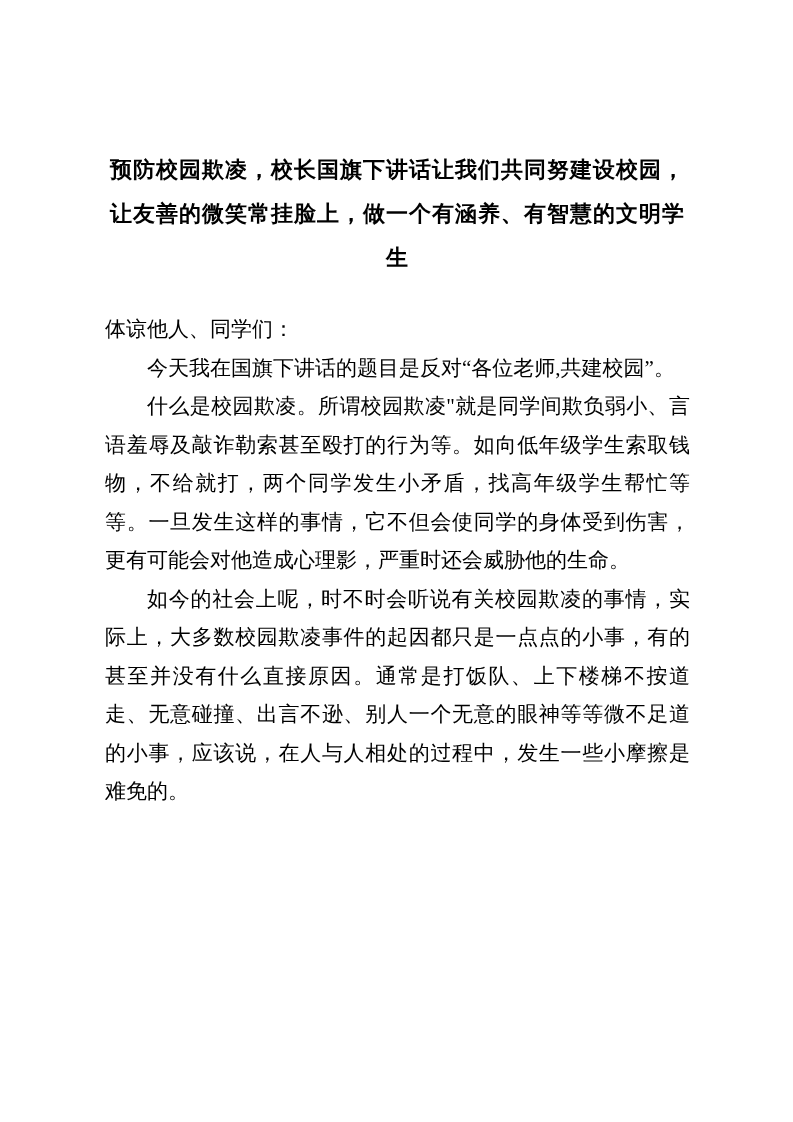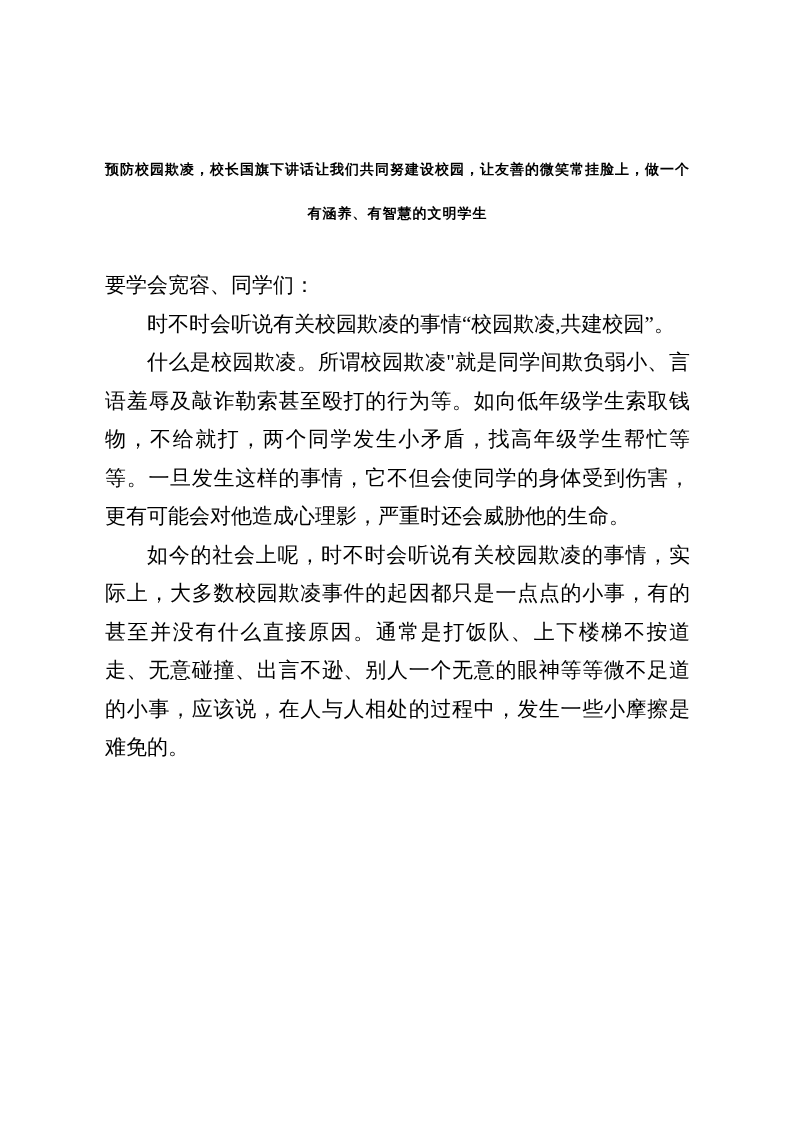--- a/index.html
+++ b/index.html
@@ -13,21 +13,21 @@
     height: 1122px;
     margin: 0 auto;
     background: #ffffff;
     box-sizing: border-box;
     padding: 148px 103px 40px 105px;
     overflow: hidden;
     font-family: "Liberation Serif", "DejaVu Serif", serif;
     color: #000000;
   }
   .doc-title {
-    font-size: 14px;
+    font-size: 22px;
     font-weight: bold;
     line-height: 44px;
     text-align: center;
     margin: 0 0 30px 0;
     letter-spacing: 1px;
   }
   .doc-body {
     font-size: 21px;
     line-height: 38.5px;
     text-align: justify;
@@ -40,18 +40,18 @@
     text-indent: 0;
   }
 </style>
 </head>
 <body>
 
 <div class="page">
   <h1 class="doc-title">预防校园欺凌，校长国旗下讲话让我们共同努建设校园，让友善的微笑常挂脸上，做一个有涵养、有智慧的文明学生</h1>
 
   <div class="doc-body">
-    <p class="no-indent">要学会宽容、同学们：</p>
-    <p>时不时会听说有关校园欺凌的事情“校园欺凌,共建校园”。</p>
+    <p class="no-indent">体谅他人、同学们：</p>
+    <p>今天我在国旗下讲话的题目是反对“各位老师,共建校园”。</p>
     <p>什么是校园欺凌。所谓校园欺凌"就是同学间欺负弱小、言语羞辱及敲诈勒索甚至殴打的行为等。如向低年级学生索取钱物，不给就打，两个同学发生小矛盾，找高年级学生帮忙等等。一旦发生这样的事情，它不但会使同学的身体受到伤害，更有可能会对他造成心理影，严重时还会威胁他的生命。</p>
     <p>如今的社会上呢，时不时会听说有关校园欺凌的事情，实际上，大多数校园欺凌事件的起因都只是一点点的小事，有的甚至并没有什么直接原因。通常是打饭队、上下楼梯不按道走、无意碰撞、出言不逊、别人一个无意的眼神等等微不足道的小事，应该说，在人与人相处的过程中，发生一些小摩擦是难免的。</p>
   </div>
 </div>
 
 </body></html>

